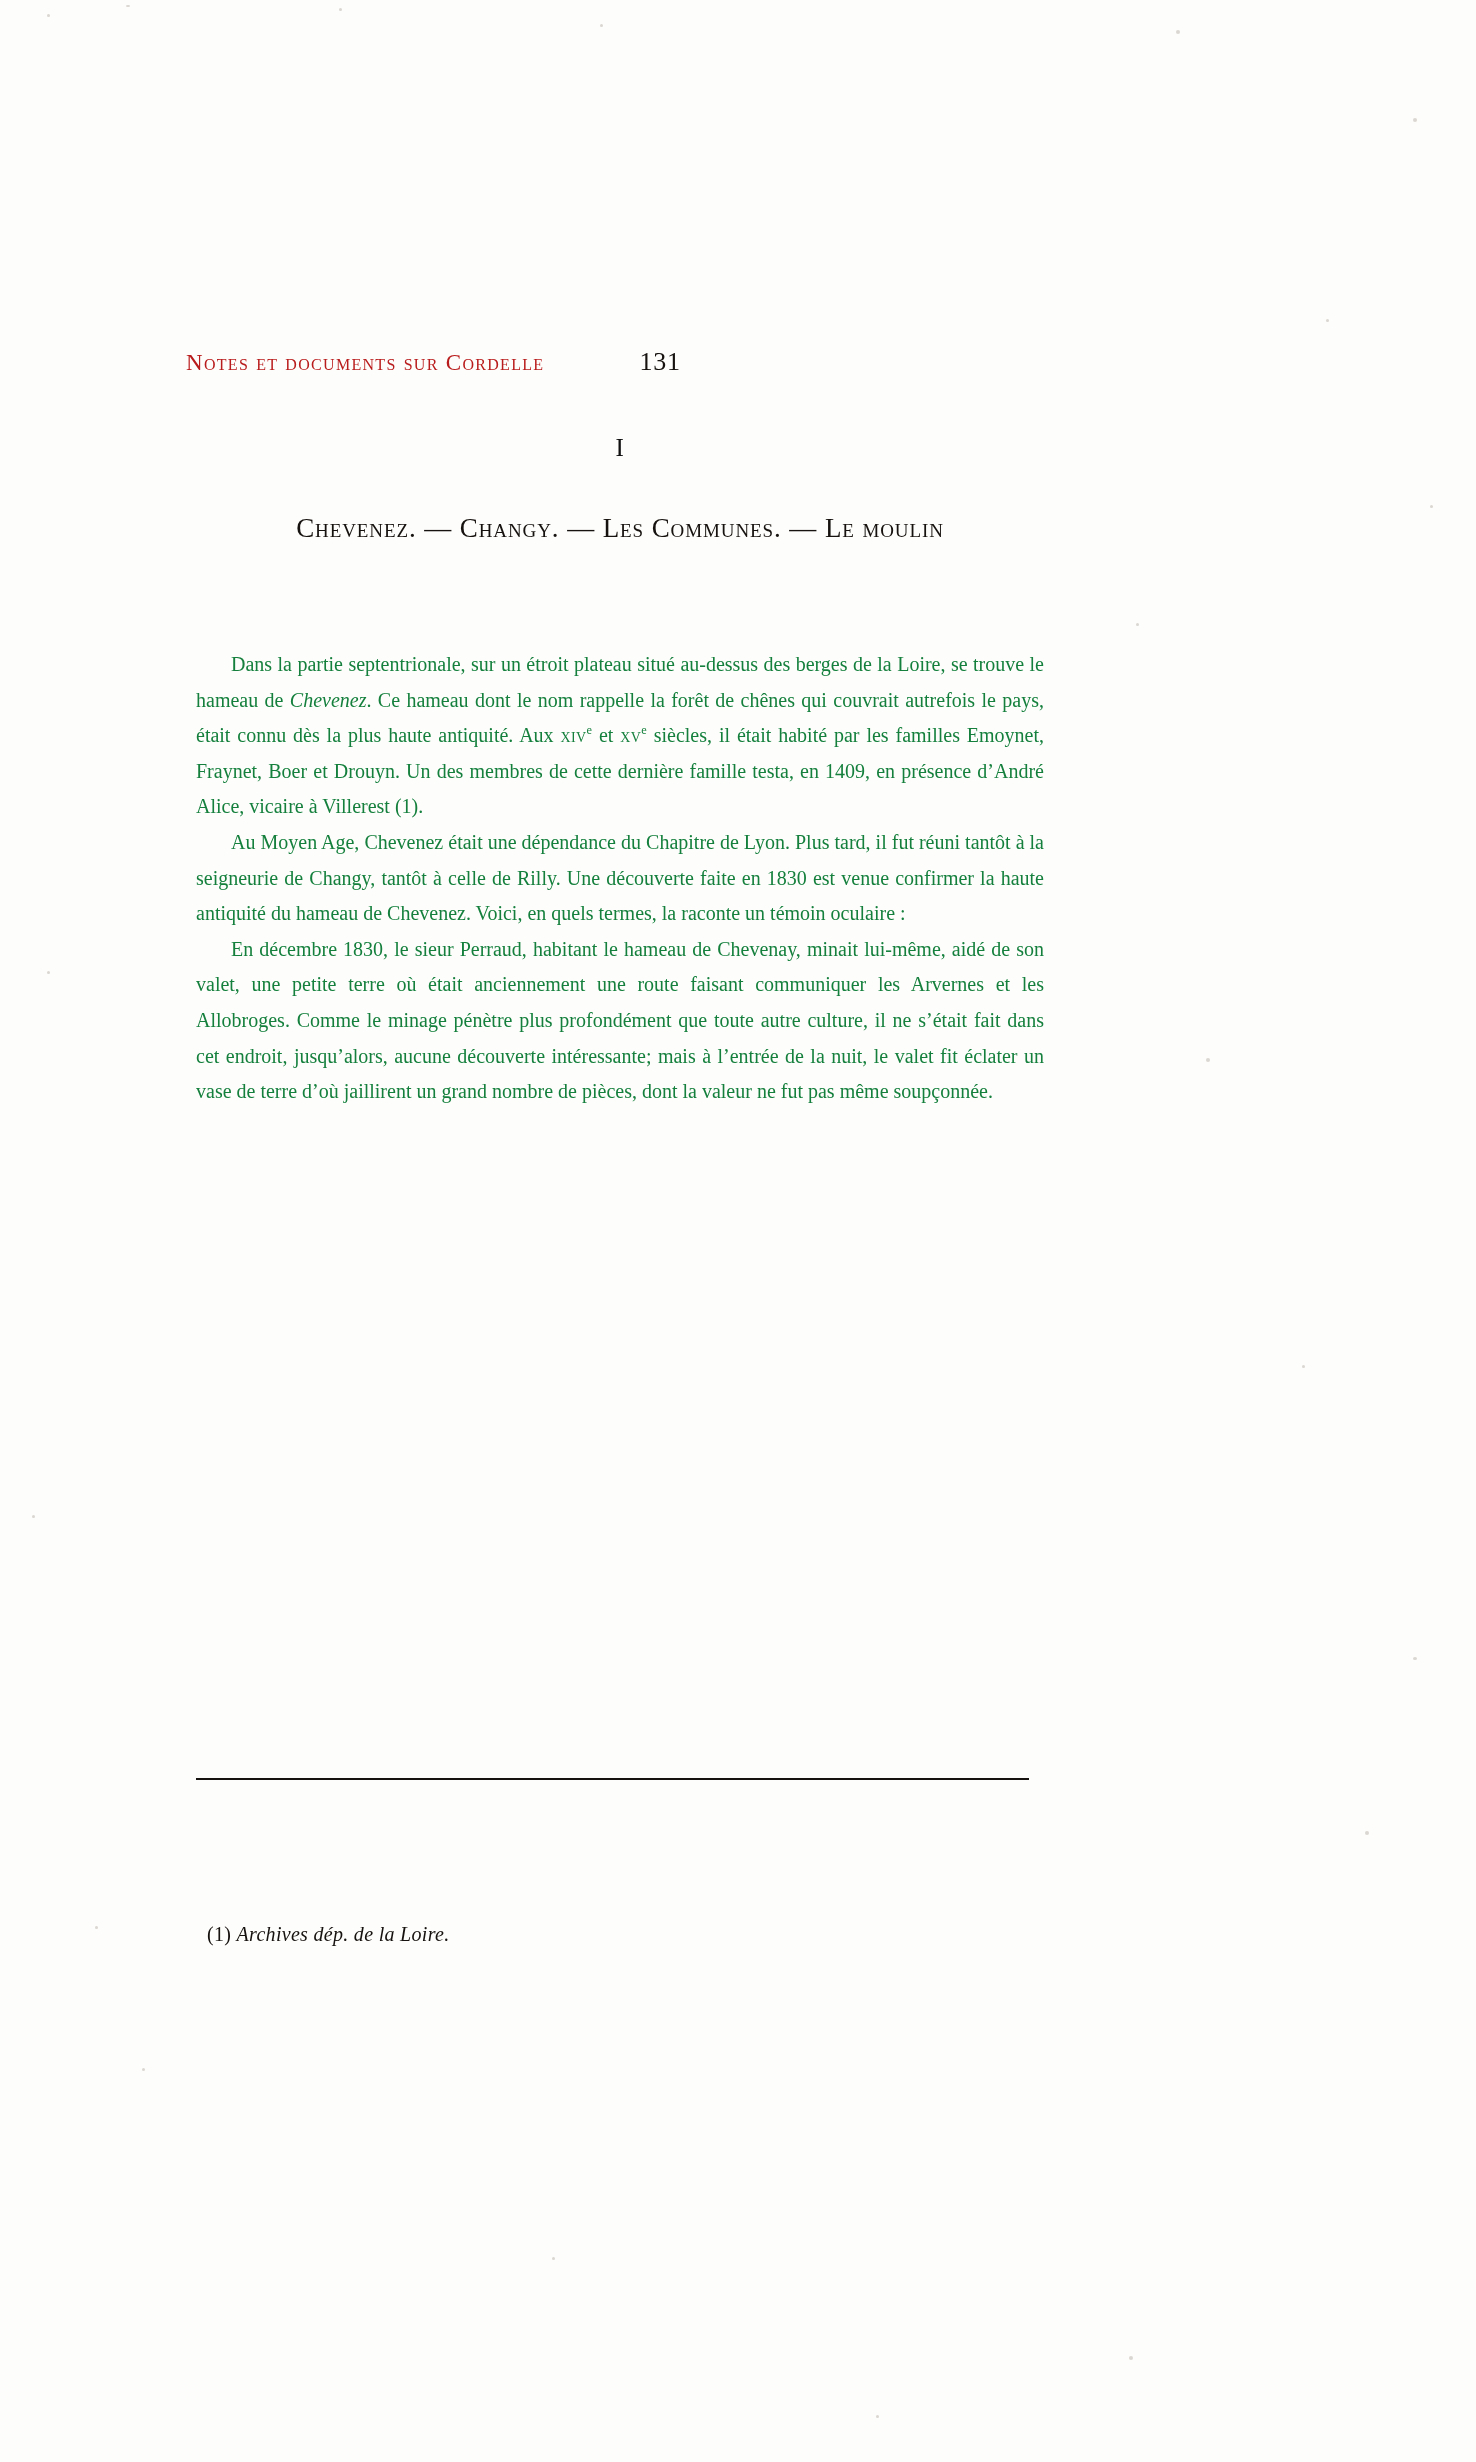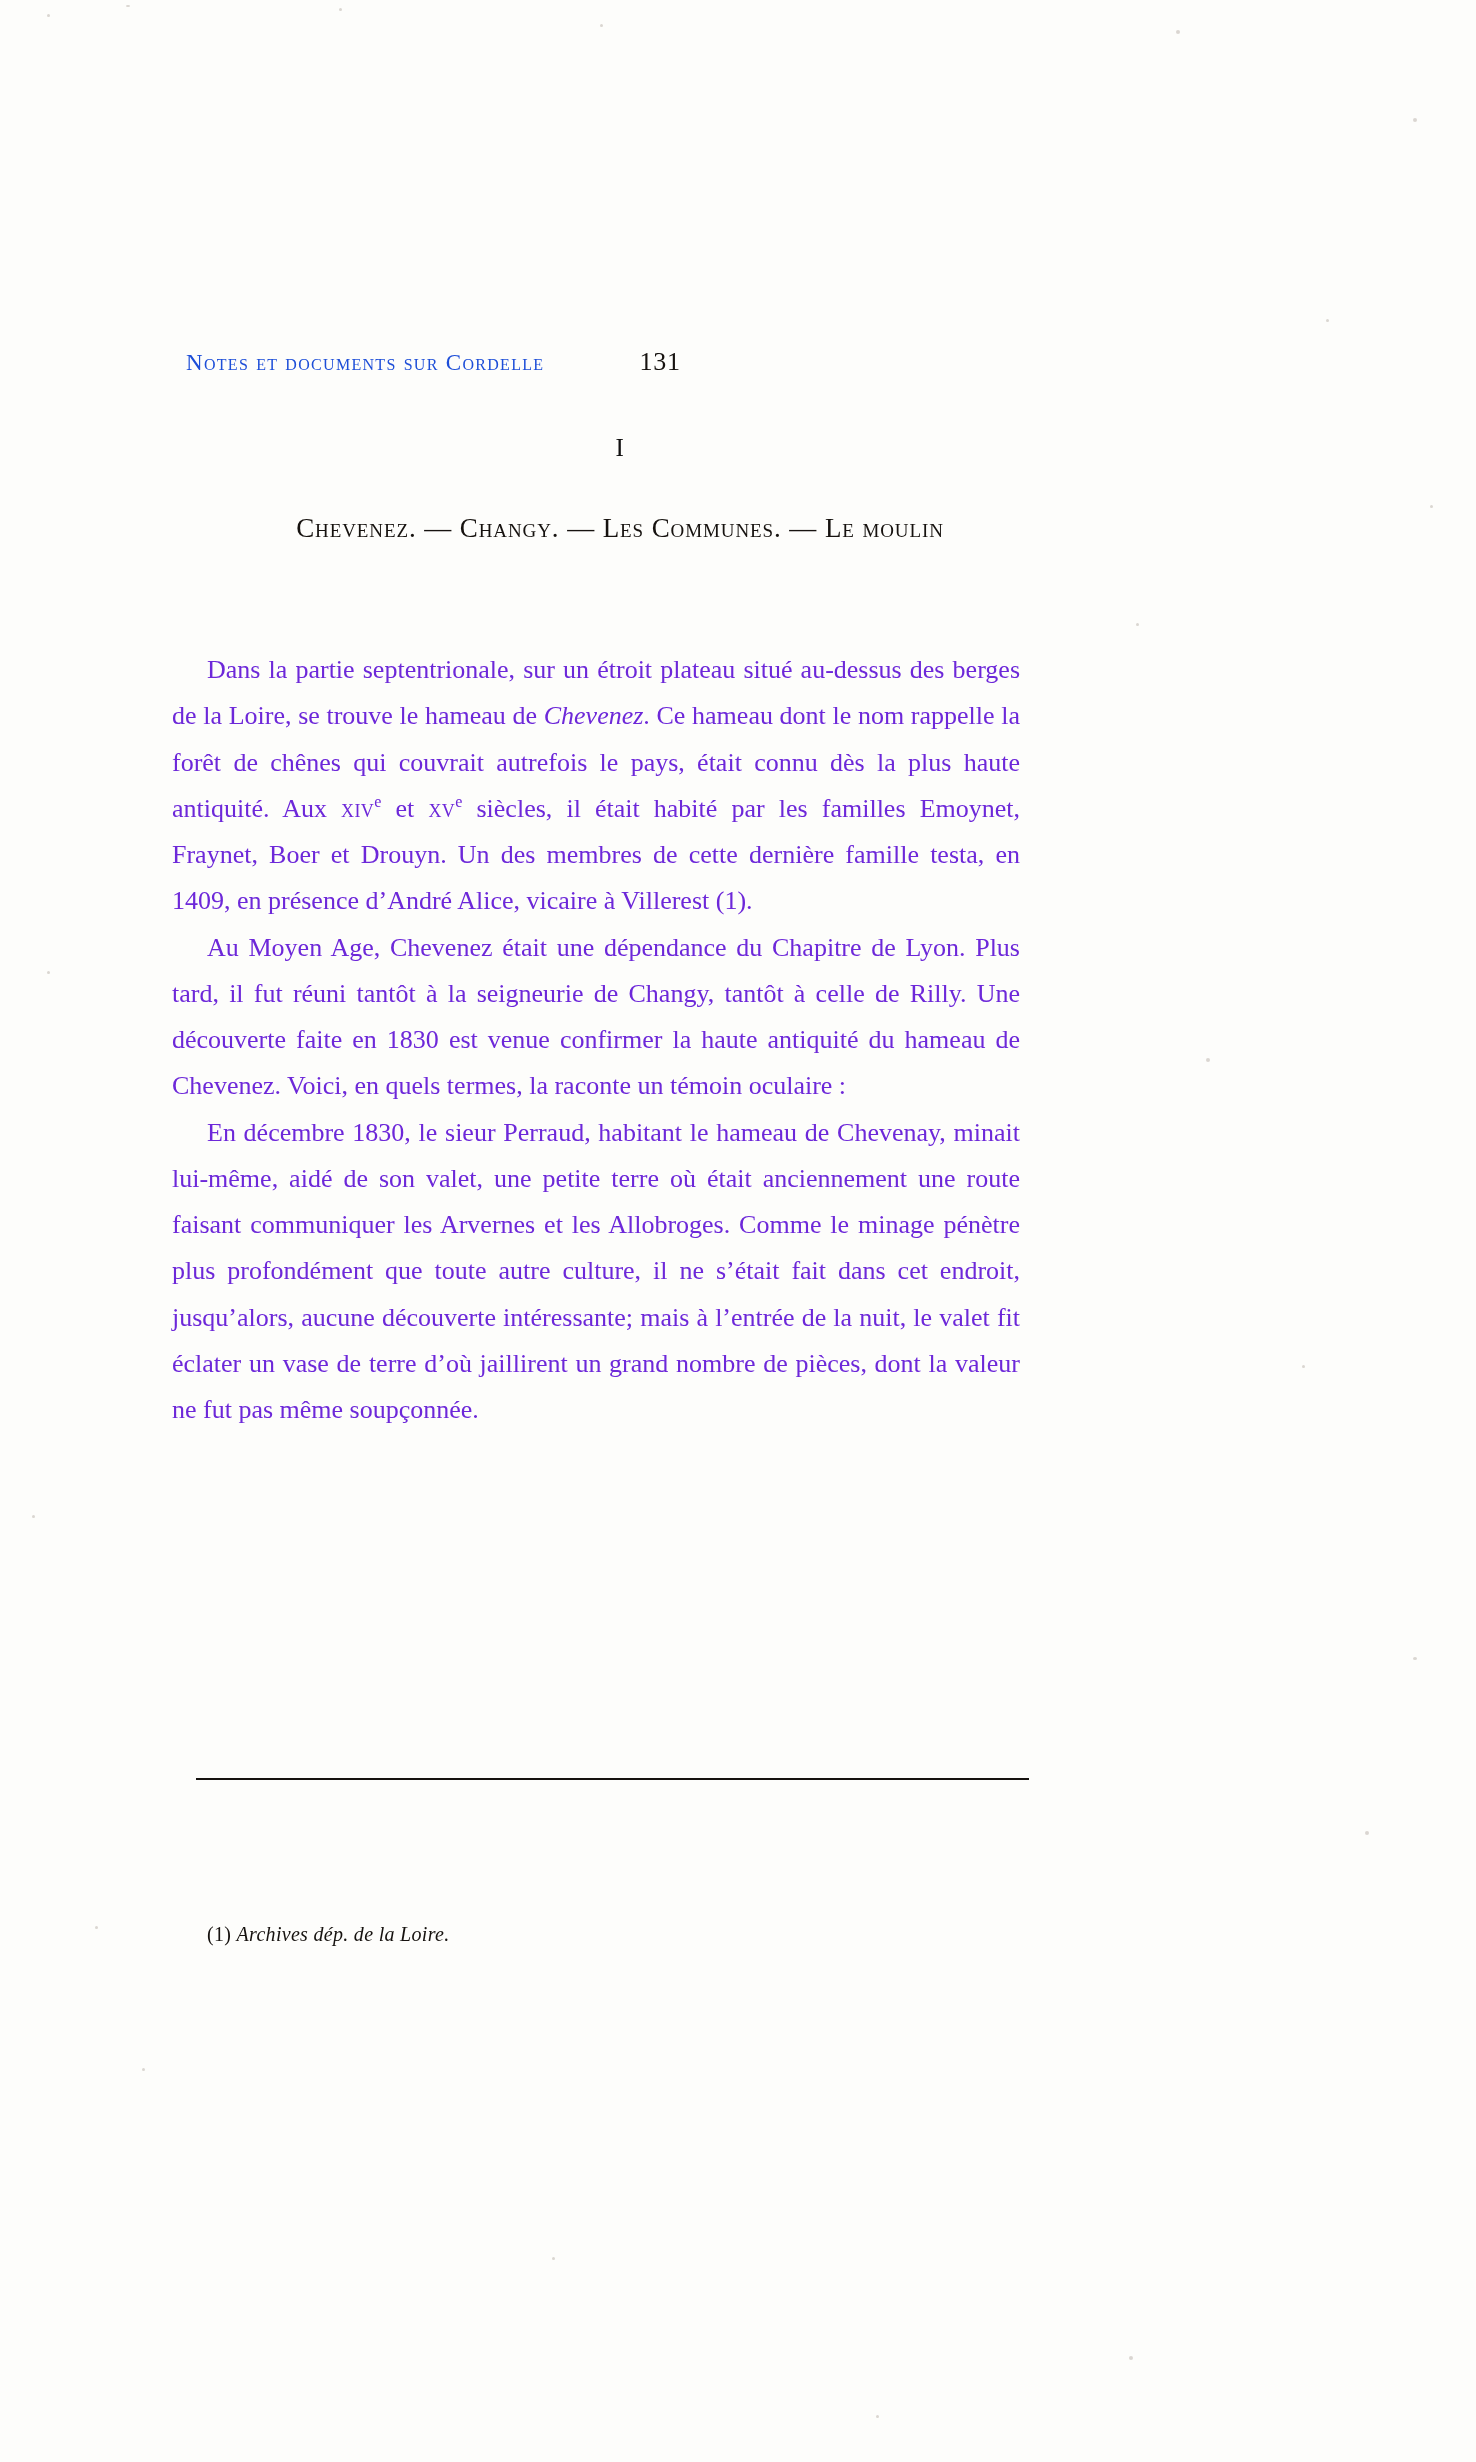--- a/index.html
+++ b/index.html
@@ -36,21 +36,21 @@
     width: 868px;
     display: flex;
     align-items: baseline;
     justify-content: flex-start;
   }
   .running-head .rh-title {
     font-variant: small-caps;
     font-size: 23px;
     letter-spacing: 1.3px;
     white-space: nowrap;
-    color: #1d4ed8;
+    color: #b91c1c;
   }
   .running-head .rh-page {
     font-size: 26px;
     letter-spacing: 0.8px;
     margin-left: 95px;
     color: #16120f;
   }
   .section-number {
     position: absolute;
     left: 186px;
@@ -67,27 +67,27 @@
     width: 868px;
     text-align: center;
     font-variant: small-caps;
     font-size: 27px;
     letter-spacing: 0.9px;
     line-height: 1.42;
     color: #16120f;
   }
   .body-text {
     position: absolute;
-    left: 172px;
+    left: 196px;
     top: 647px;
     width: 848px;
-    font-size: 26px;
+    font-size: 20px;
     line-height: 1.78;
     text-align: justify;
-    color: #6d28d9;
+    color: #15803d;
   }
   .body-text p {
     margin: 0;
     text-indent: 35px;
   }
   .body-text i { font-style: italic; }
   .sup {
     font-size: 0.62em;
     vertical-align: super;
   }

